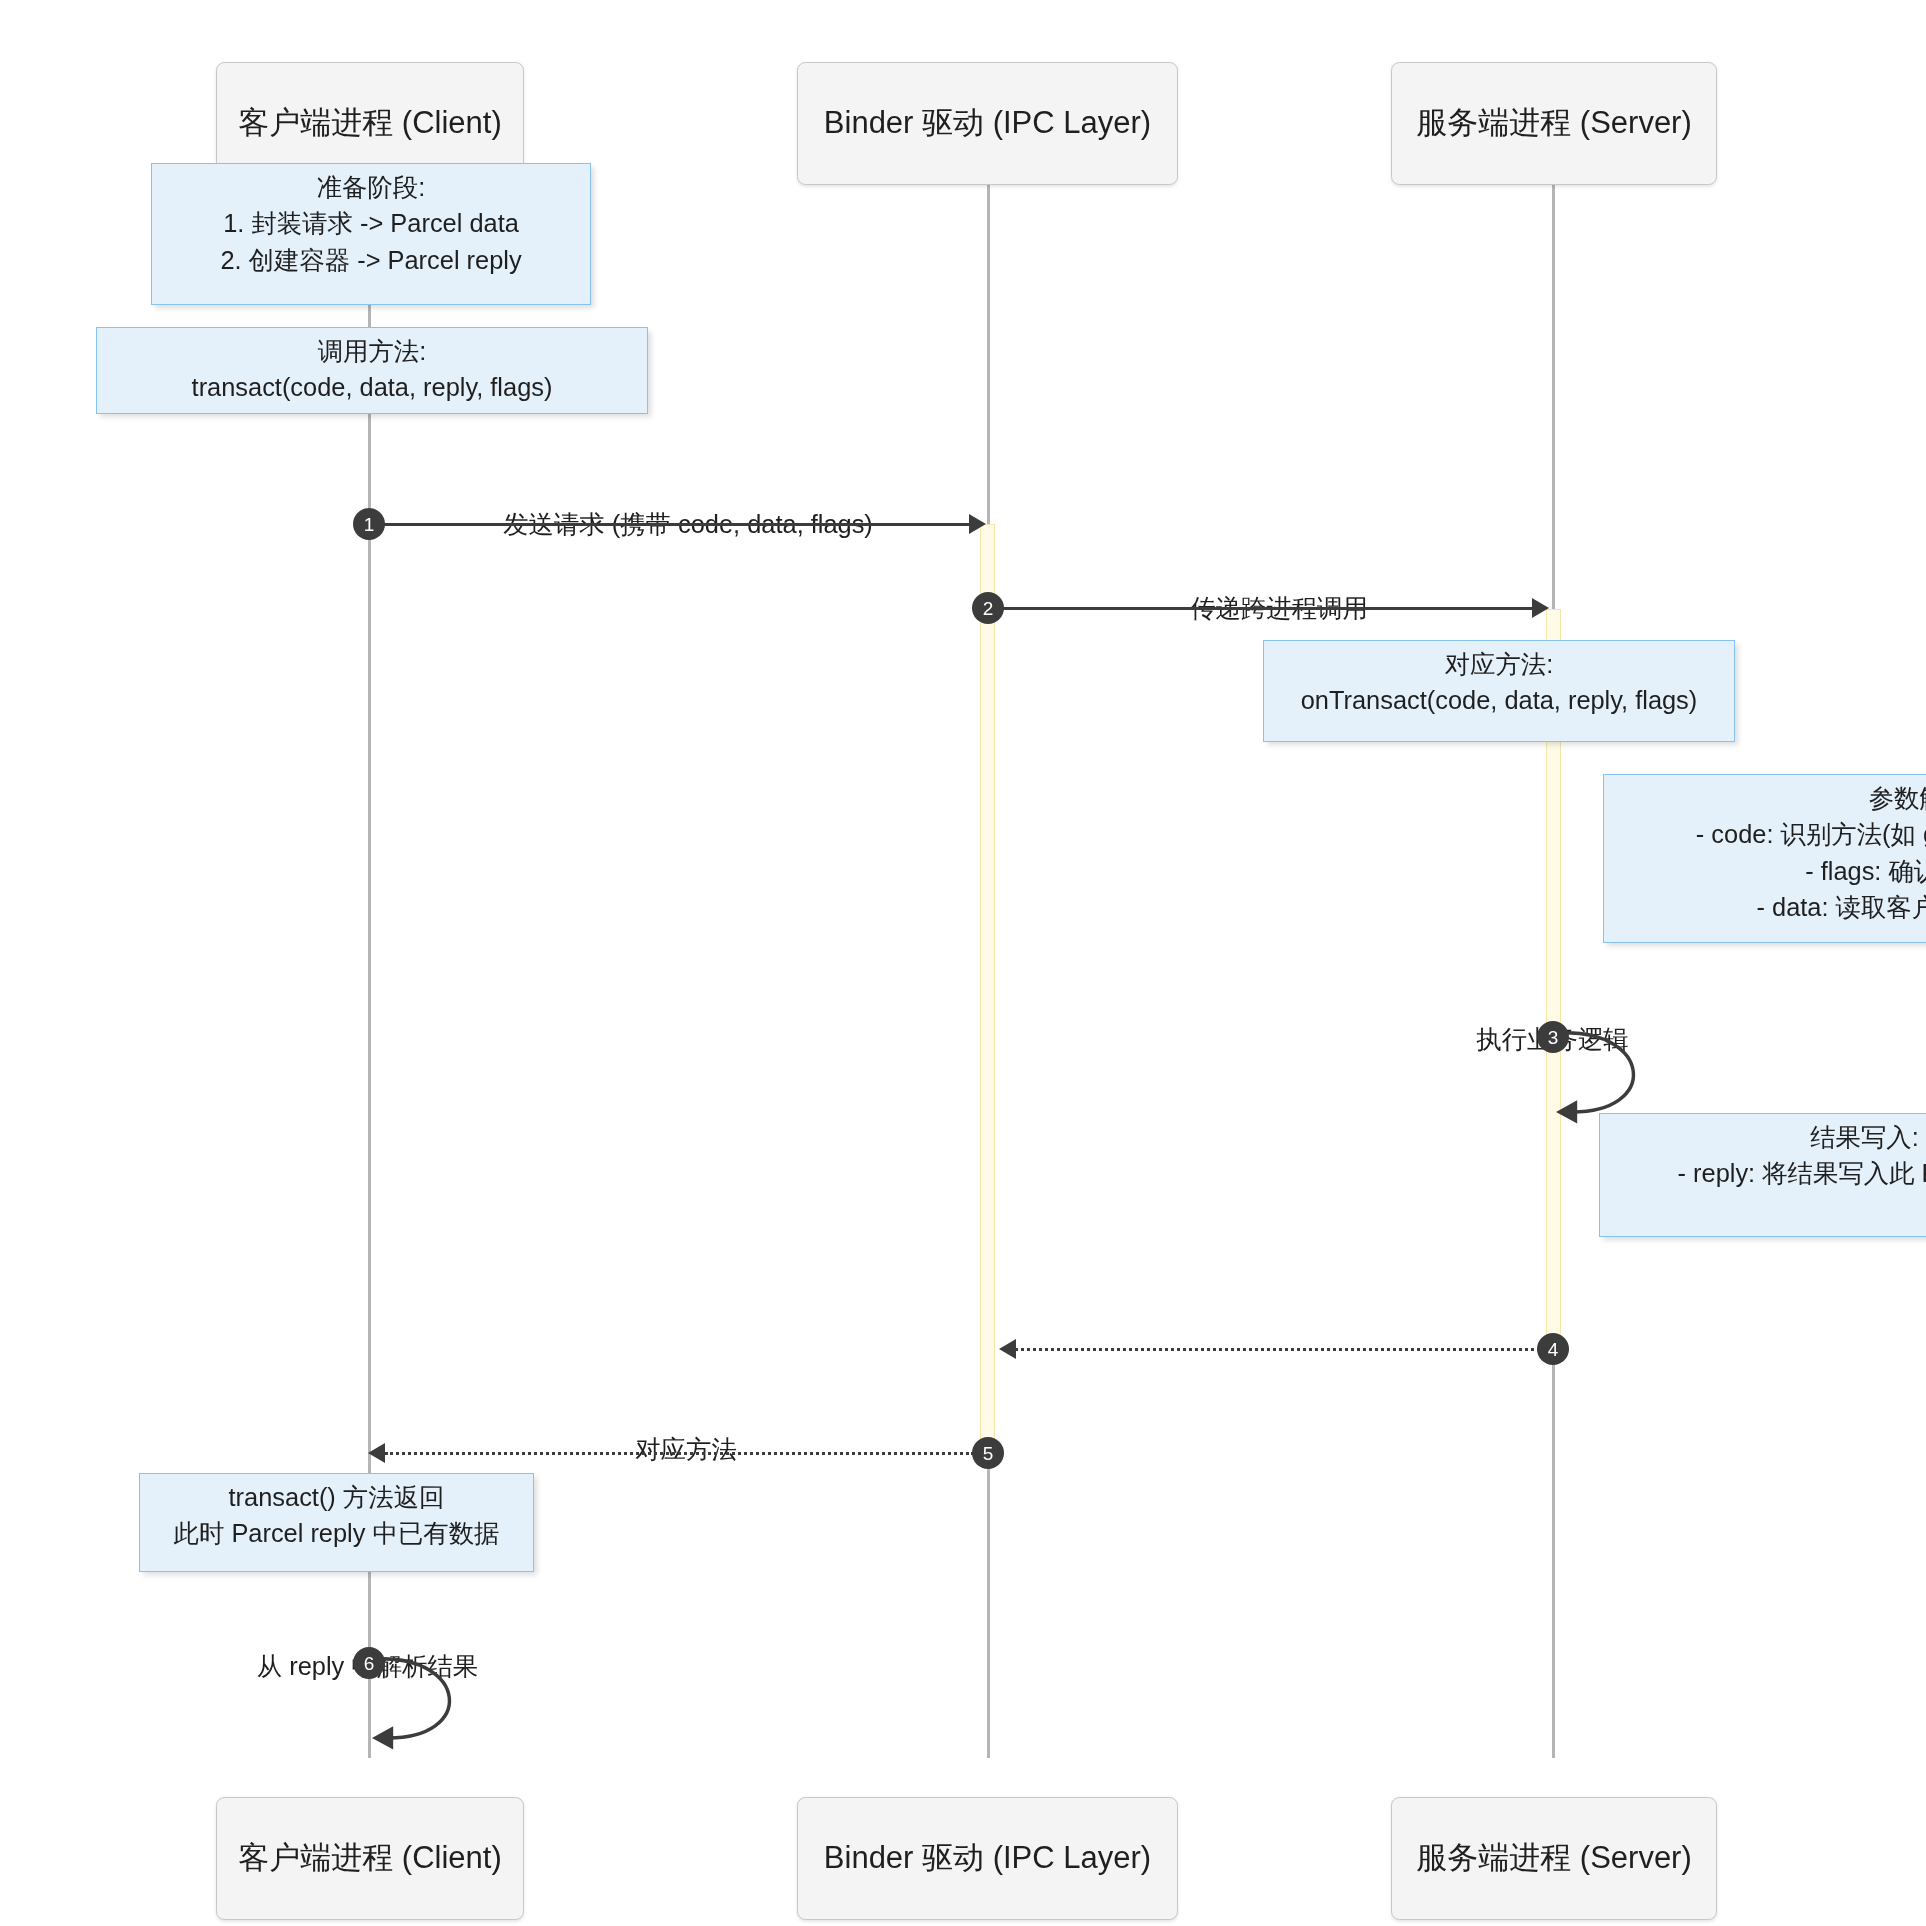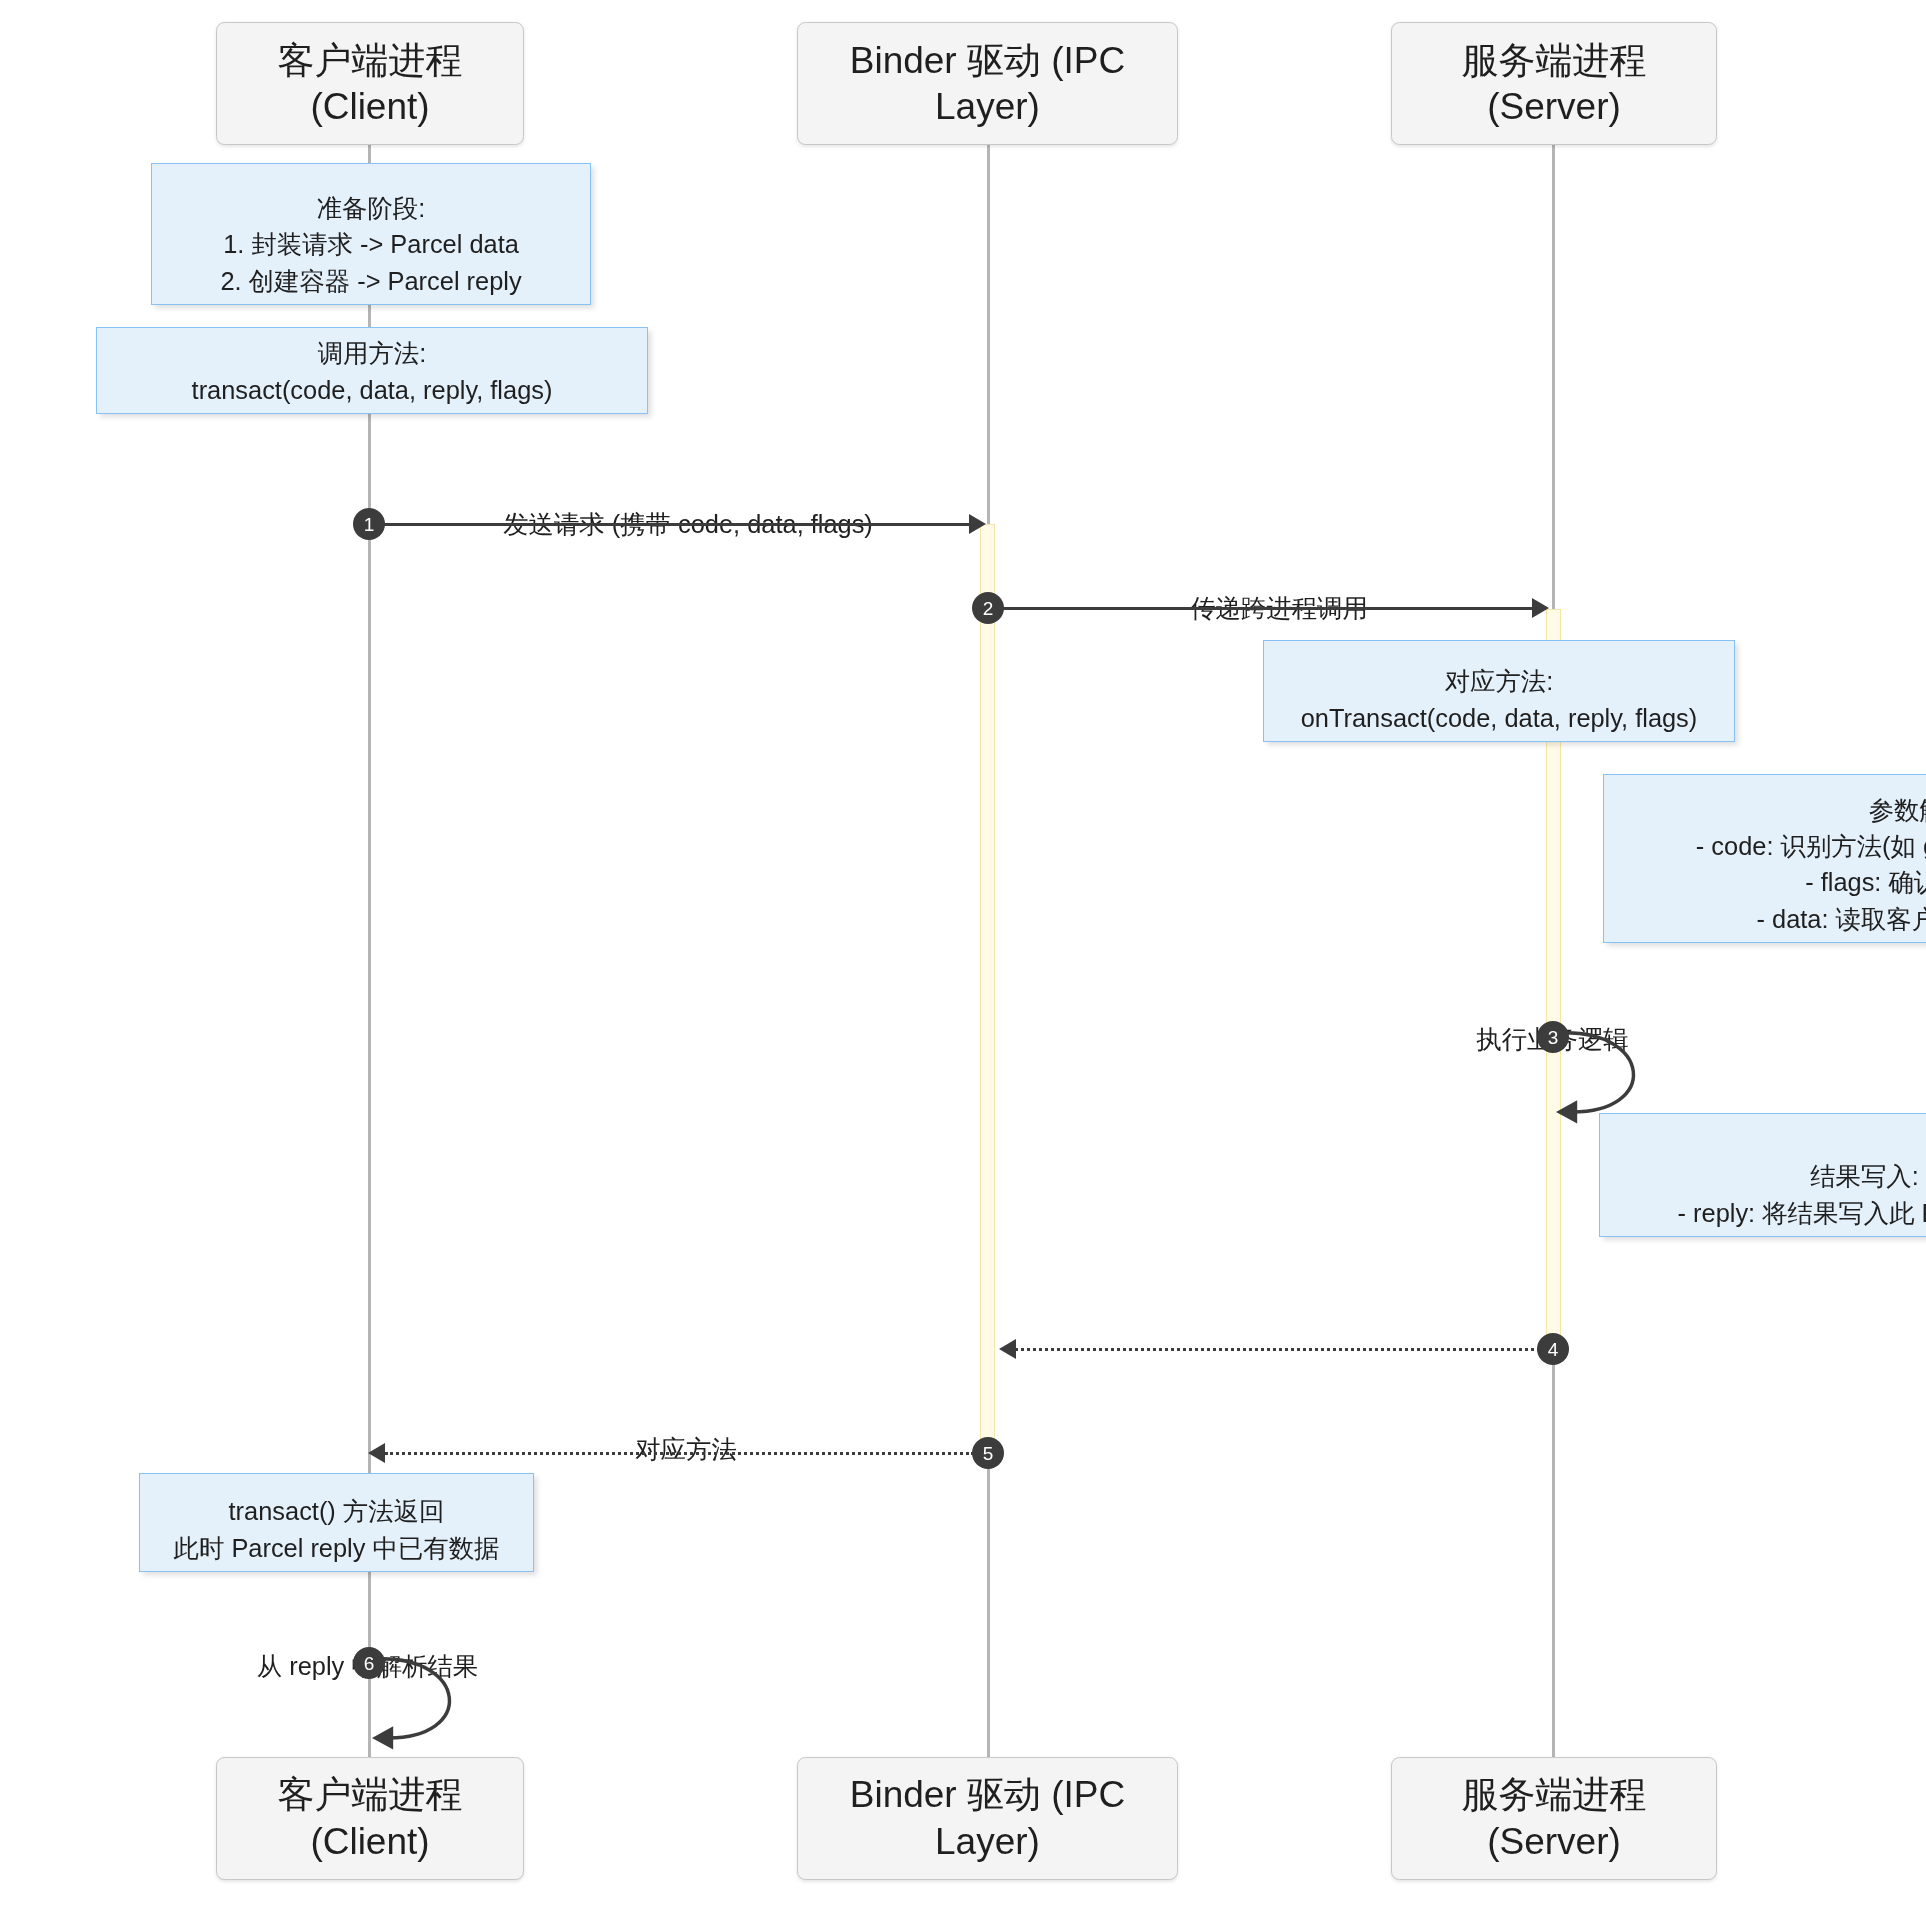--- a/index.html
+++ b/index.html
@@ -12,25 +12,26 @@
   }
   
   .participant{
     position:absolute;
     background:#f4f4f4;
     border:1.5px solid #c7c7c7;
     border-radius:8.5px;
     box-sizing:border-box;
     display:flex;align-items:center;justify-content:center;
     text-align:center;
-    font-size:37px;
+    font-size:31px;
     color:#1f1f1f;
     line-height:1.25;
     padding:0 9.2px;
     box-shadow:0 1.9px 3.5px rgba(0,0,0,0.10);
+    margin-top:40px;
   }
   
   .lifeline{
     position:absolute;
     width:2.7px;
     background:#b5b5b5;
   }
   
   .activation{
     position:absolute;
@@ -38,21 +39,21 @@
     background:#fffbe6;
     border:1.2px solid #f3e6a8;
     box-sizing:border-box;
   }
   
   .note{
     position:absolute;
     background:#e4f0fa;
     border:1.9px solid #86c2f4;
     box-sizing:border-box;
-    display:flex;align-items:center;justify-content:flex-end;
+    display:flex;align-items:center;justify-content:flex-start;
     flex-direction:column;
     text-align:center;
     font-size:25.4px;
     line-height:1.42;
     color:#1f1f1f;
     padding:5.4px 10px;
     box-shadow:3.5px 4.2px 5.4px rgba(0,0,0,0.13);
     white-space:pre-line;
   }
   

